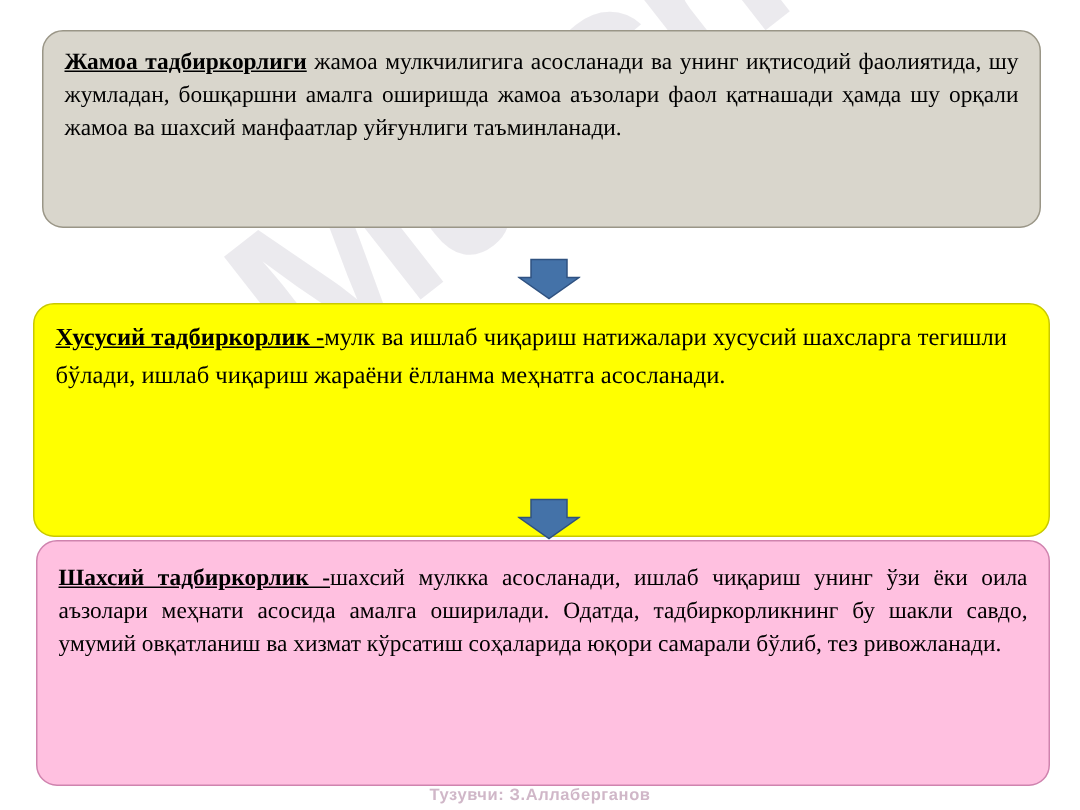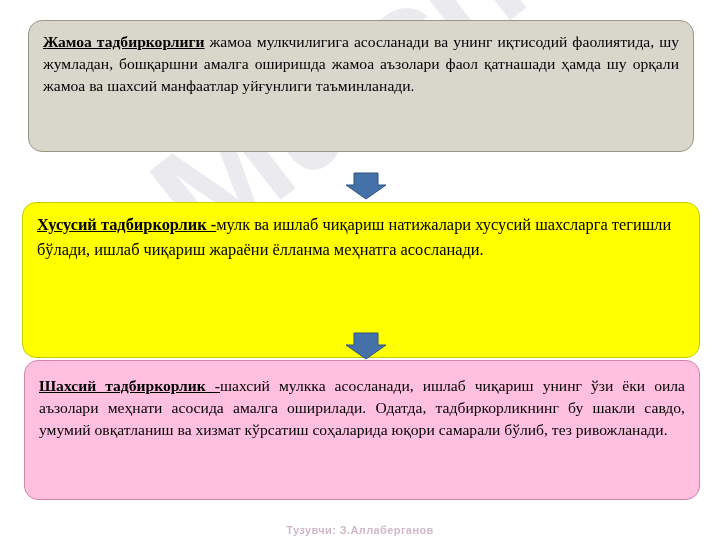--- a/index.html
+++ b/index.html
@@ -75,21 +75,21 @@
     background: #ffff00;
     border: 1.6px solid #c9c900;
     font-size: 16.4px;
     line-height: 1.5;
     text-align: left;
   }
   #box3 {
     left: 24px;
     top: 360px;
     width: 676px;
-    height: 140px;
+    height: 164px;
     background: #ffc0e0;
     border: 1.6px solid #cf83ae;
     padding-top: 14px;
   }
   
   .arrow {
     position: absolute;
     z-index: 3;
   }
   #arrow1 {

